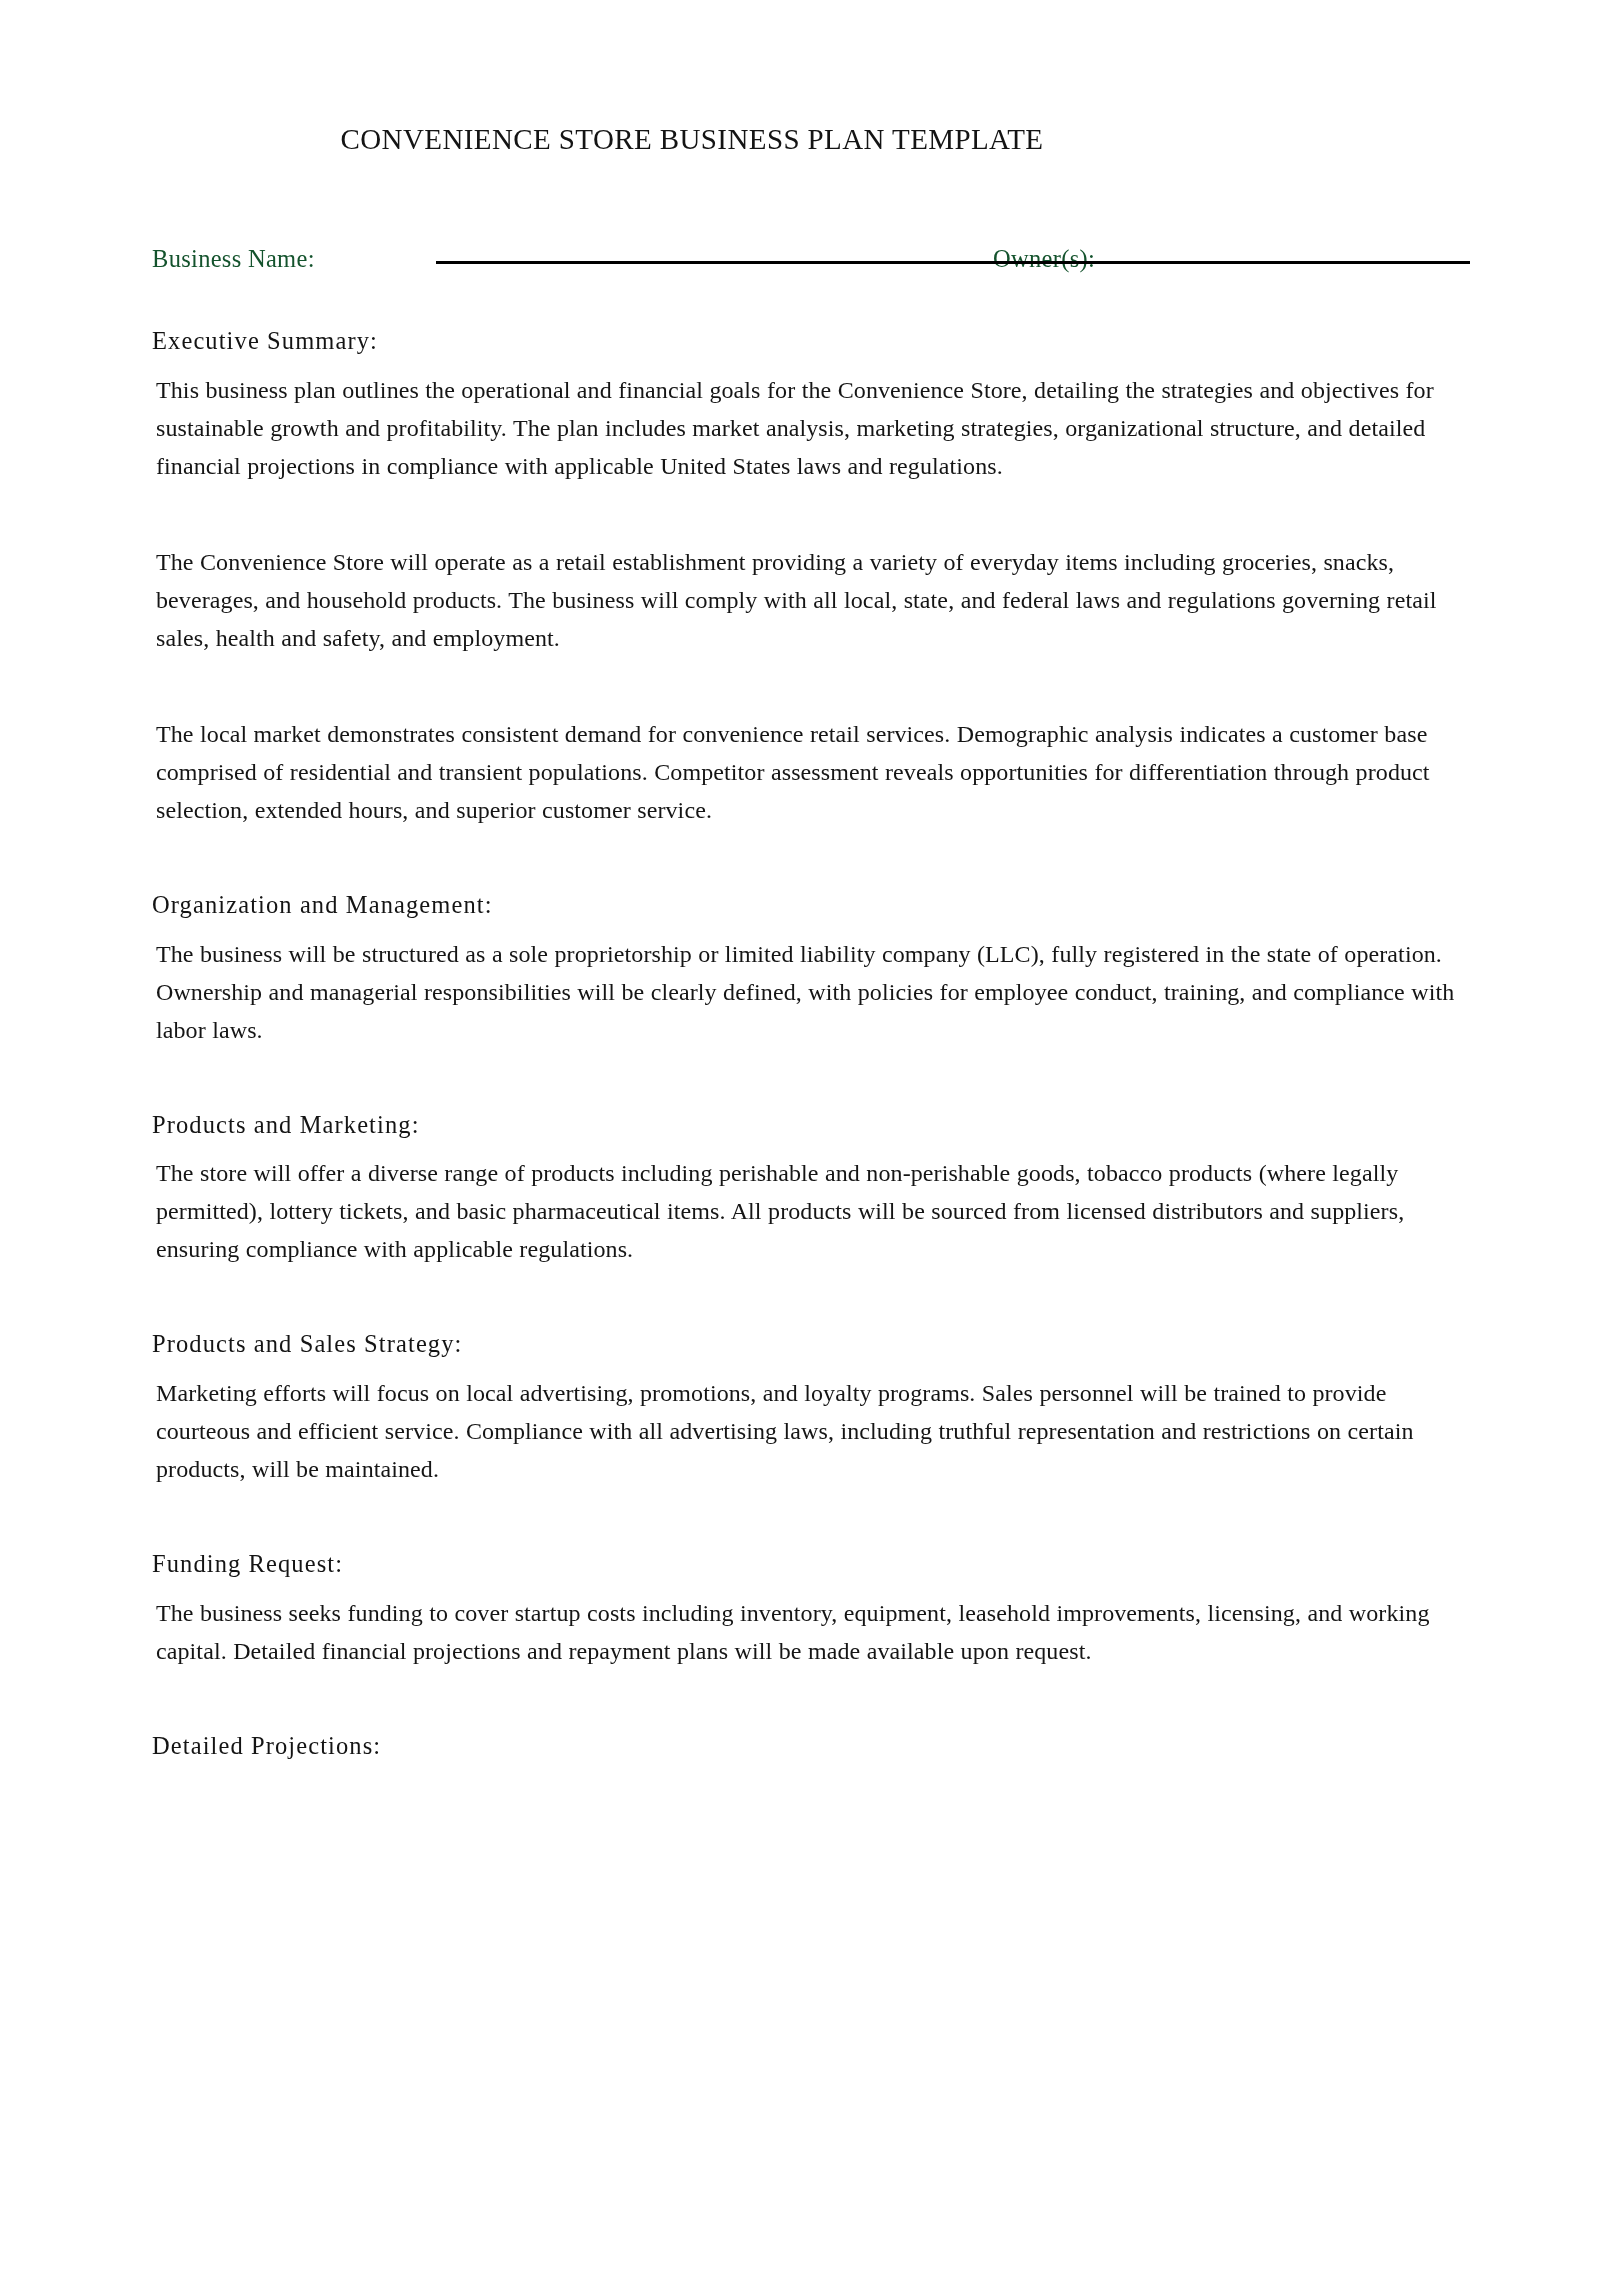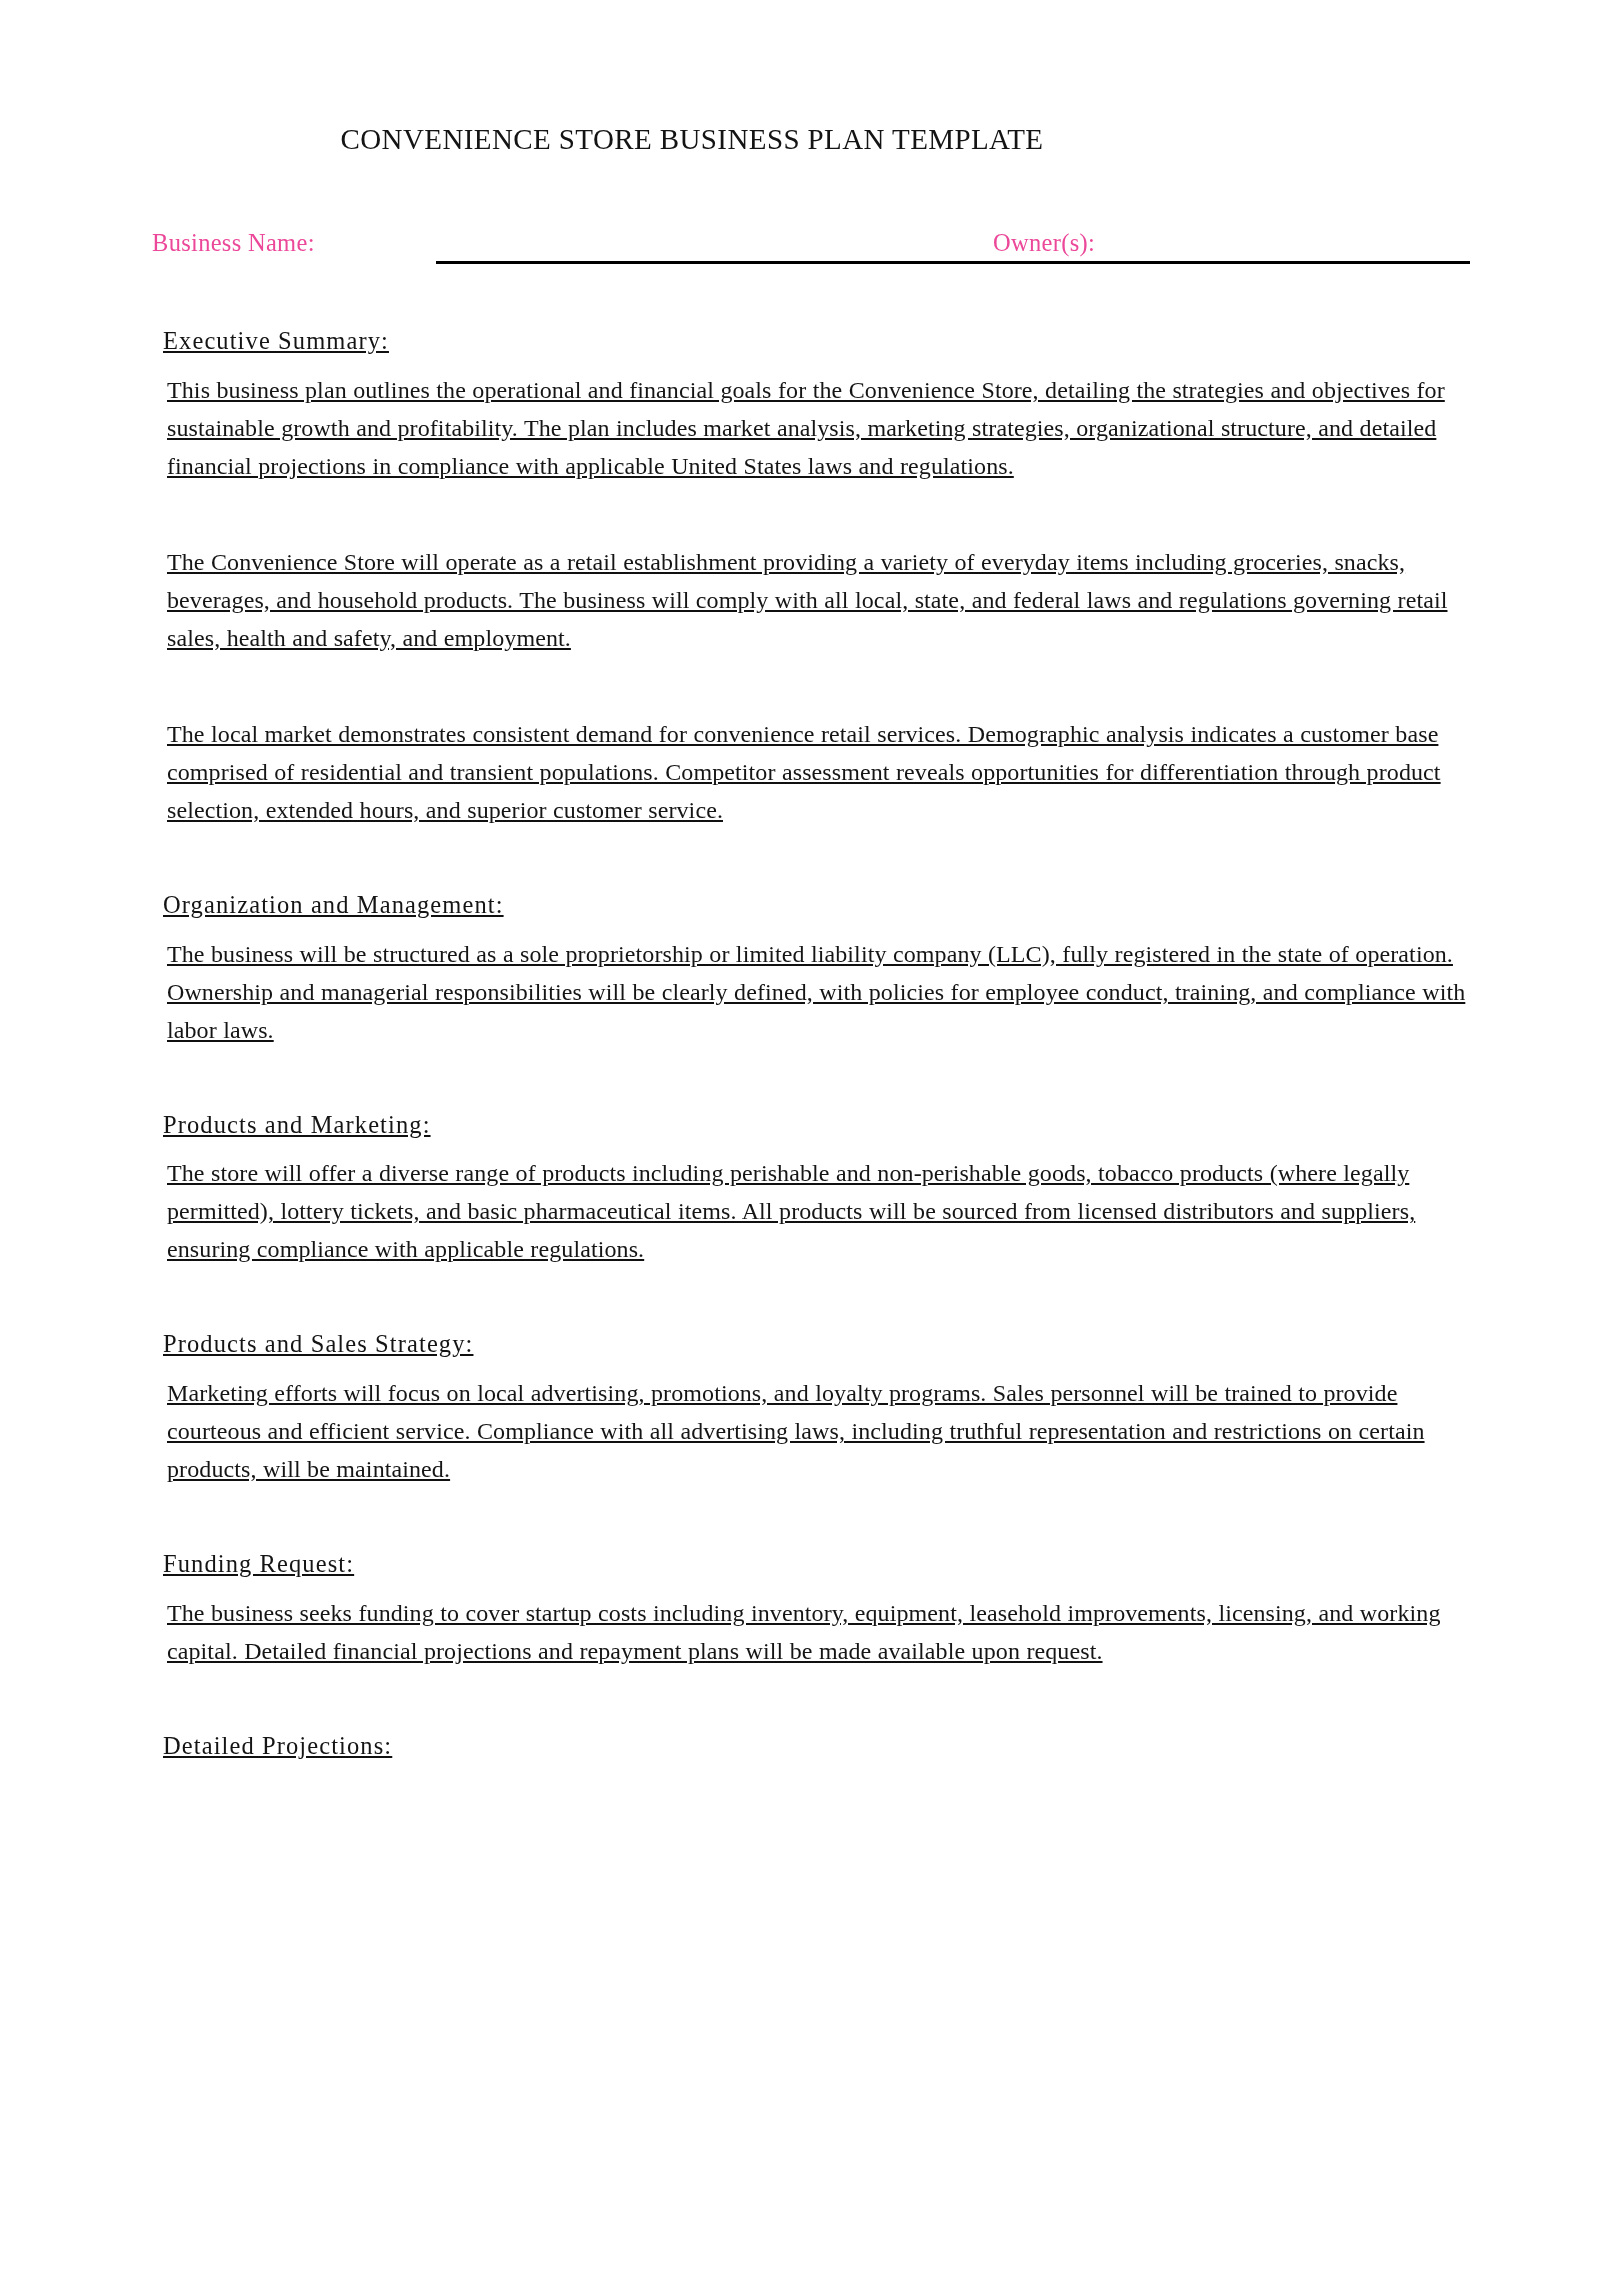--- a/index.html
+++ b/index.html
@@ -41,46 +41,45 @@
   
   .identity-row {
     position: absolute;
     top: 227px;
     left: 152px;
     width: 1318px;
     height: 41px;
   }
   .identity-label {
     position: absolute;
-    top: 0;
+    top: 16px;
     font-size: 24.5px;
     line-height: 31px;
     letter-spacing: 0.3px;
     white-space: nowrap;
-    color: #ec4899;
+    color: #14532d;
   }
   .identity-label.business { left: 0px; }
   .identity-label.owner    { left: 841px; }
 
   .identity-rule {
     position: absolute;
     top: 34px;
     left: 284px;
     width: 1034px;
     height: 2.9px;
     background: #000000;
   }
 
   
   .content {
     position: absolute;
     top: 323px;
-    left: 163px;
+    left: 152px;
     width: 1318px;
-    text-decoration: underline;
   }
 
   .section {
     margin-bottom: 58px;
   }
   .section:last-child { margin-bottom: 0; }
 
   .section-heading {
     font-size: 24.5px;
     line-height: 36px;

